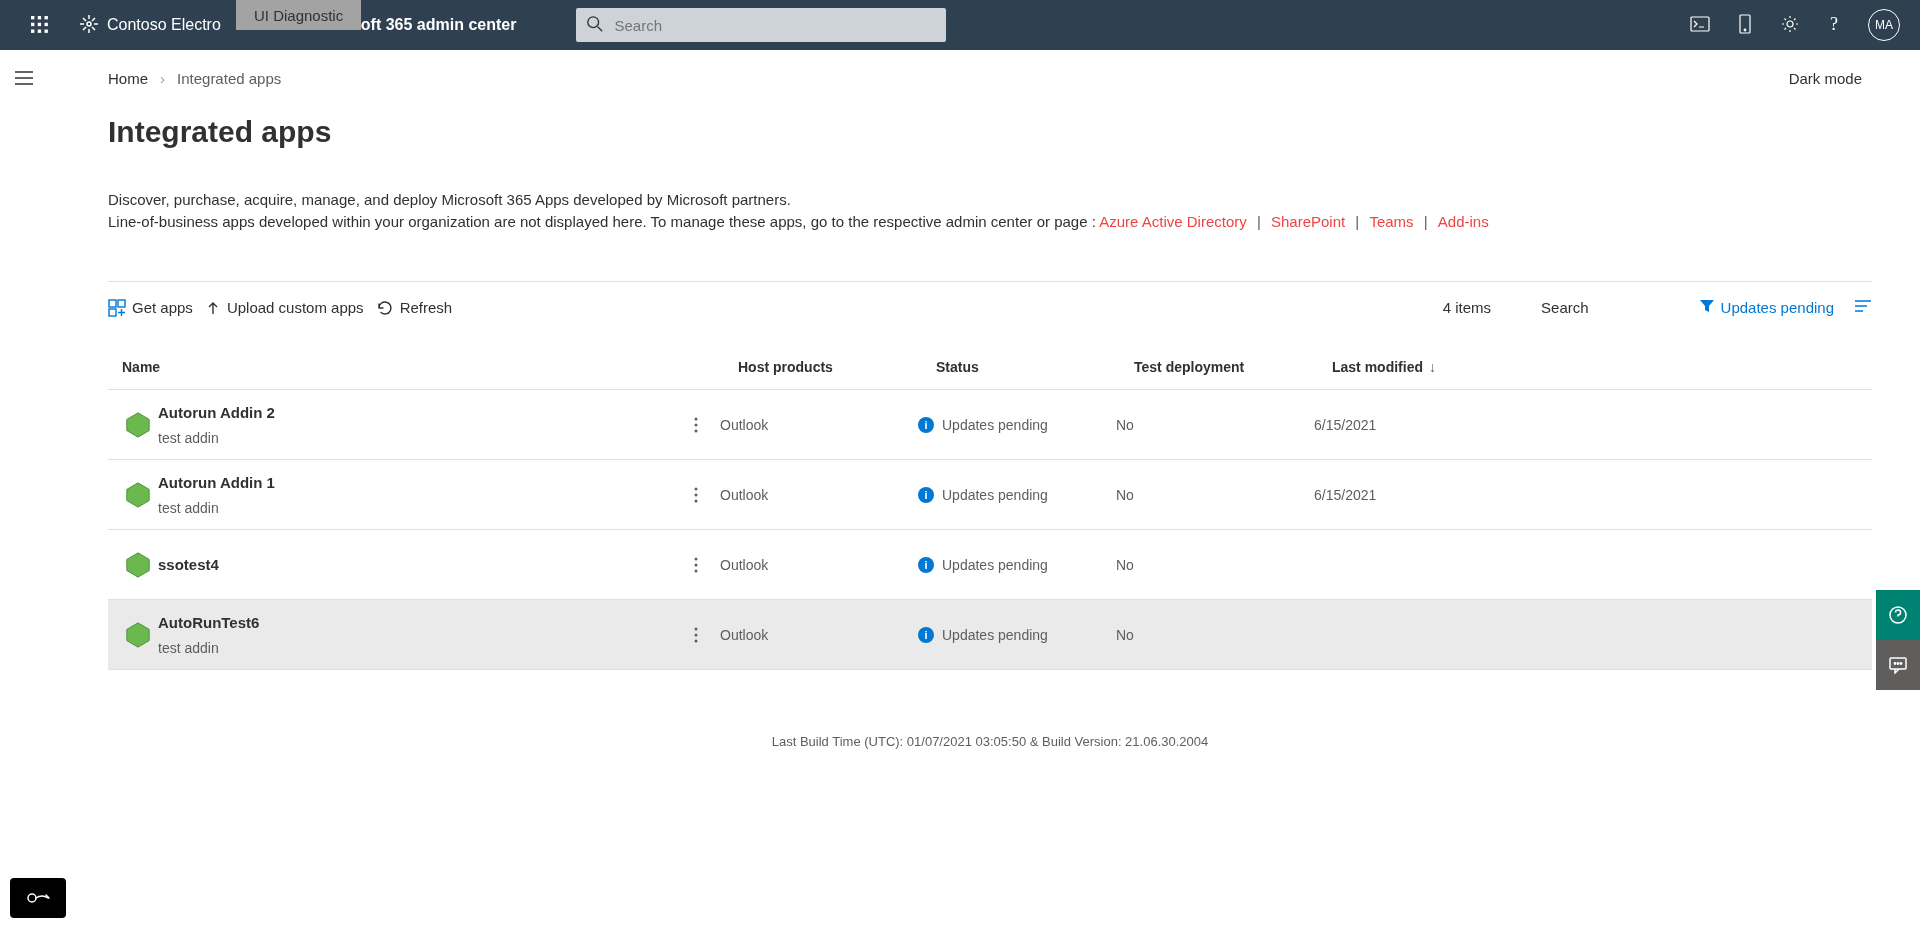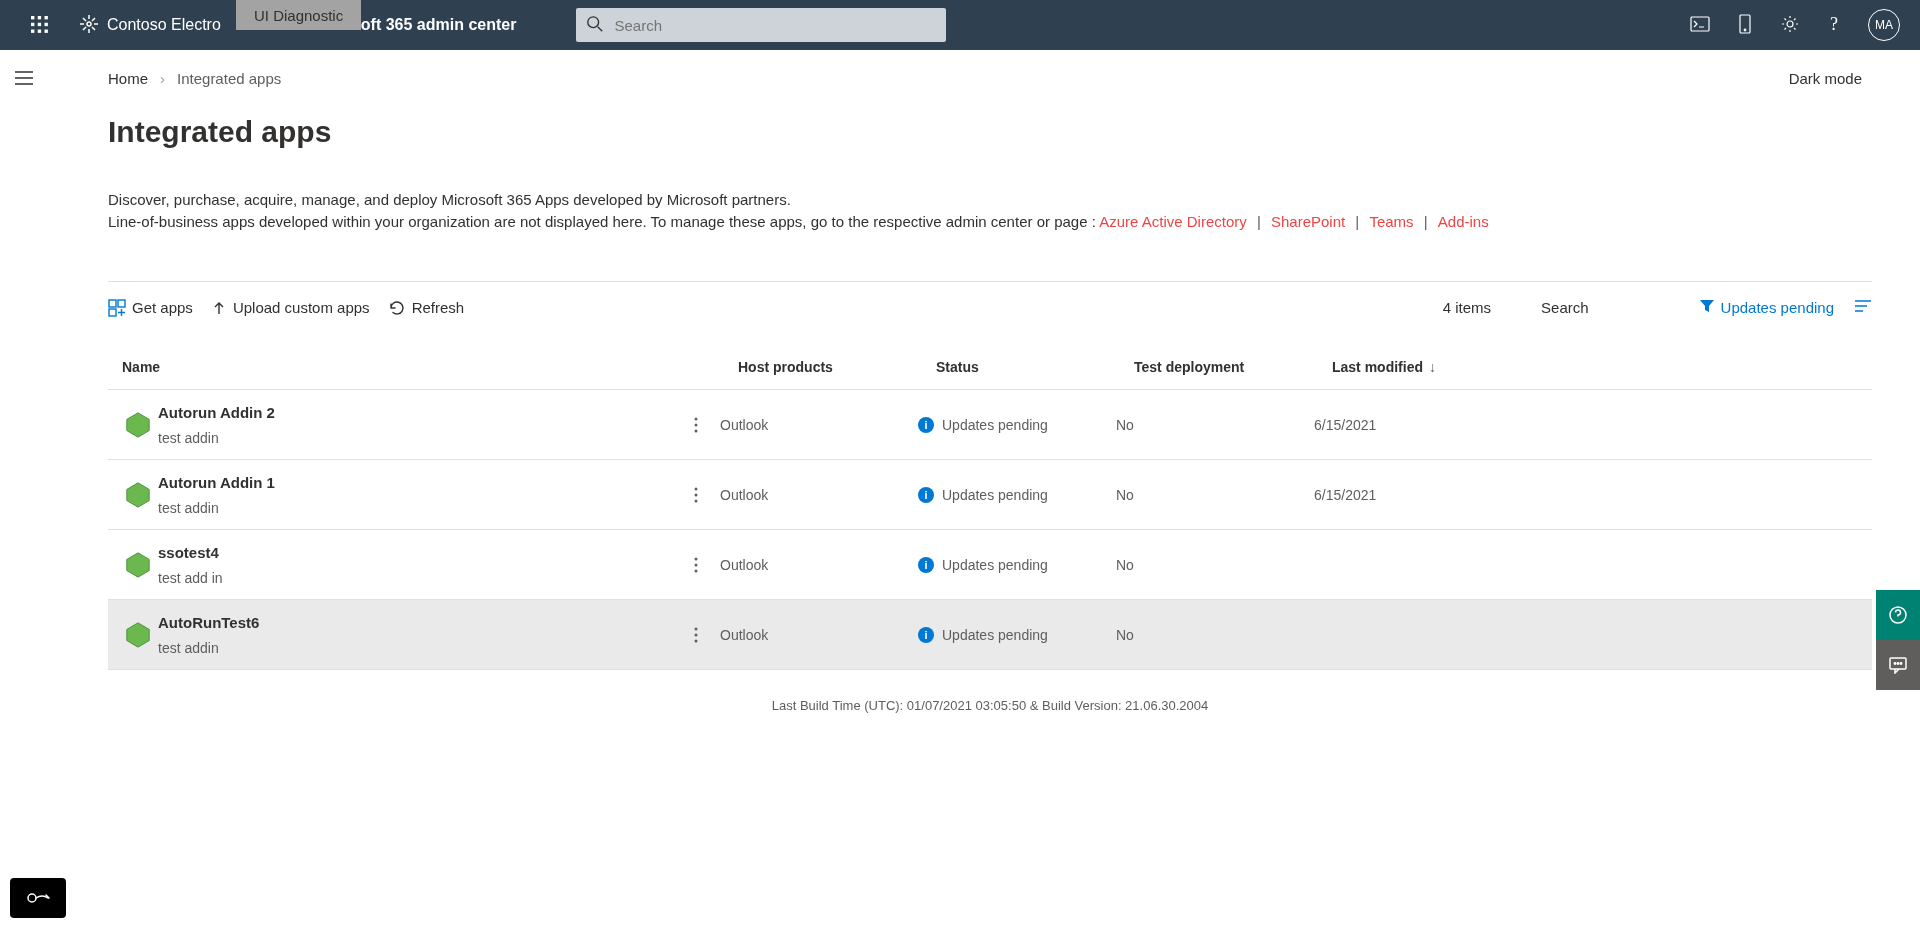--- a/index.html
+++ b/index.html
@@ -35,21 +35,21 @@
 .topbar-spacer { flex: 1; }
 .dark-mode { font-size: 15px; cursor: pointer; margin-right: 10px; }
 
 .page-title { font-size: 30px; font-weight: 700; margin-top: 28px; }
 
 .description { margin-top: 40px; font-size: 15px; line-height: 22px; }
 .description a { color: #ef4444; text-decoration: none; }
 .sep { color: #605e5c; margin: 0 6px; }
 
 .toolbar-wrap { margin-top: 48px; border-top: 1px solid #e1dfdd; padding-top: 16px; display: flex; align-items: center; }
-.toolbar { display: flex; gap: 18px; }
+.toolbar { display: flex; gap: 12px; }
 .tool-btn { display: flex; align-items: center; gap: 6px; cursor: pointer; font-size: 15px; }
 .tool-btn svg { flex-shrink: 0; }
 .toolbar-spacer { flex: 1; }
 .item-count { font-size: 15px; margin-right: 50px; }
 .search-label { font-size: 15px; margin-right: 110px; cursor: pointer; }
 .filter-chip { display: flex; align-items: center; gap: 6px; color: #0078d4; font-size: 15px; cursor: pointer; margin-right: 20px; }
 .filter-icon svg { fill: #0078d4; }
 .list-options { cursor: pointer; color: #0078d4; }
 
 
@@ -68,21 +68,21 @@
 .hexagon { width: 28px; height: 28px; }
 .row-main { width: 514px; }
 .row-title { font-size: 15px; font-weight: 600; }
 .row-sub { font-size: 14px; color: #605e5c; margin-top: 9px; }
 .row-menu { width: 48px; display: flex; justify-content: center; color: #605e5c; cursor: pointer; }
 .cell { font-size: 14px; color: #605e5c; }
 .cell.col-status { display: flex; align-items: center; gap: 8px; }
 .status-dot { width: 16px; height: 16px; border-radius: 50%; background: #0078d4; color: #fff; font-size: 11px; font-weight: bold; display: flex; align-items: center; justify-content: center; }
 
 
-.build-info { text-align: center; font-size: 13px; color: #605e5c; margin-top: 28px; padding-bottom: 10px; }
+.build-info { text-align: center; font-size: 13px; color: #605e5c; margin-top: 64px; padding-bottom: 10px; }
 
 
 .float-right { position: fixed; right: 0; top: 590px; display: flex; flex-direction: column; }
 .float-btn { width: 44px; height: 50px; display: flex; align-items: center; justify-content: center; cursor: pointer; }
 .float-help { background: #008272; color: #fff; }
 .float-feedback { background: #605e5c; color: #fff; }
 .float-bottom-left { position: fixed; left: 10px; bottom: 10px; width: 56px; height: 40px; background: #000; border-radius: 4px; display: flex; align-items: center; justify-content: center; cursor: pointer; }
 </style>
 </head>
 <body>
@@ -272,21 +272,20 @@
             <div class="cell col-mod">6/15/2021</div>
           </div>
           <div class="row">
             <div class="row-icon">
               <svg class="hexagon" viewBox="0 0 30 30">
                 <polygon points="15,2 27,9 27,21 15,28 3,21 3,9" fill="#6bb84f" stroke="#4a9038" stroke-width="1"></polygon>
               </svg>
             </div>
             <div class="row-main">
               <div class="row-title">ssotest4</div>
-              <div class="row-sub">test add in</div>
             </div>
             <div class="row-menu">
               <svg width="4" height="16" viewBox="0 0 4 16" fill="#605e5c">
                 <circle cx="2" cy="2" r="1.5"></circle>
                 <circle cx="2" cy="8" r="1.5"></circle>
                 <circle cx="2" cy="14" r="1.5"></circle>
               </svg>
             </div>
             <div class="cell col-host">Outlook</div>
             <div class="cell col-status">

